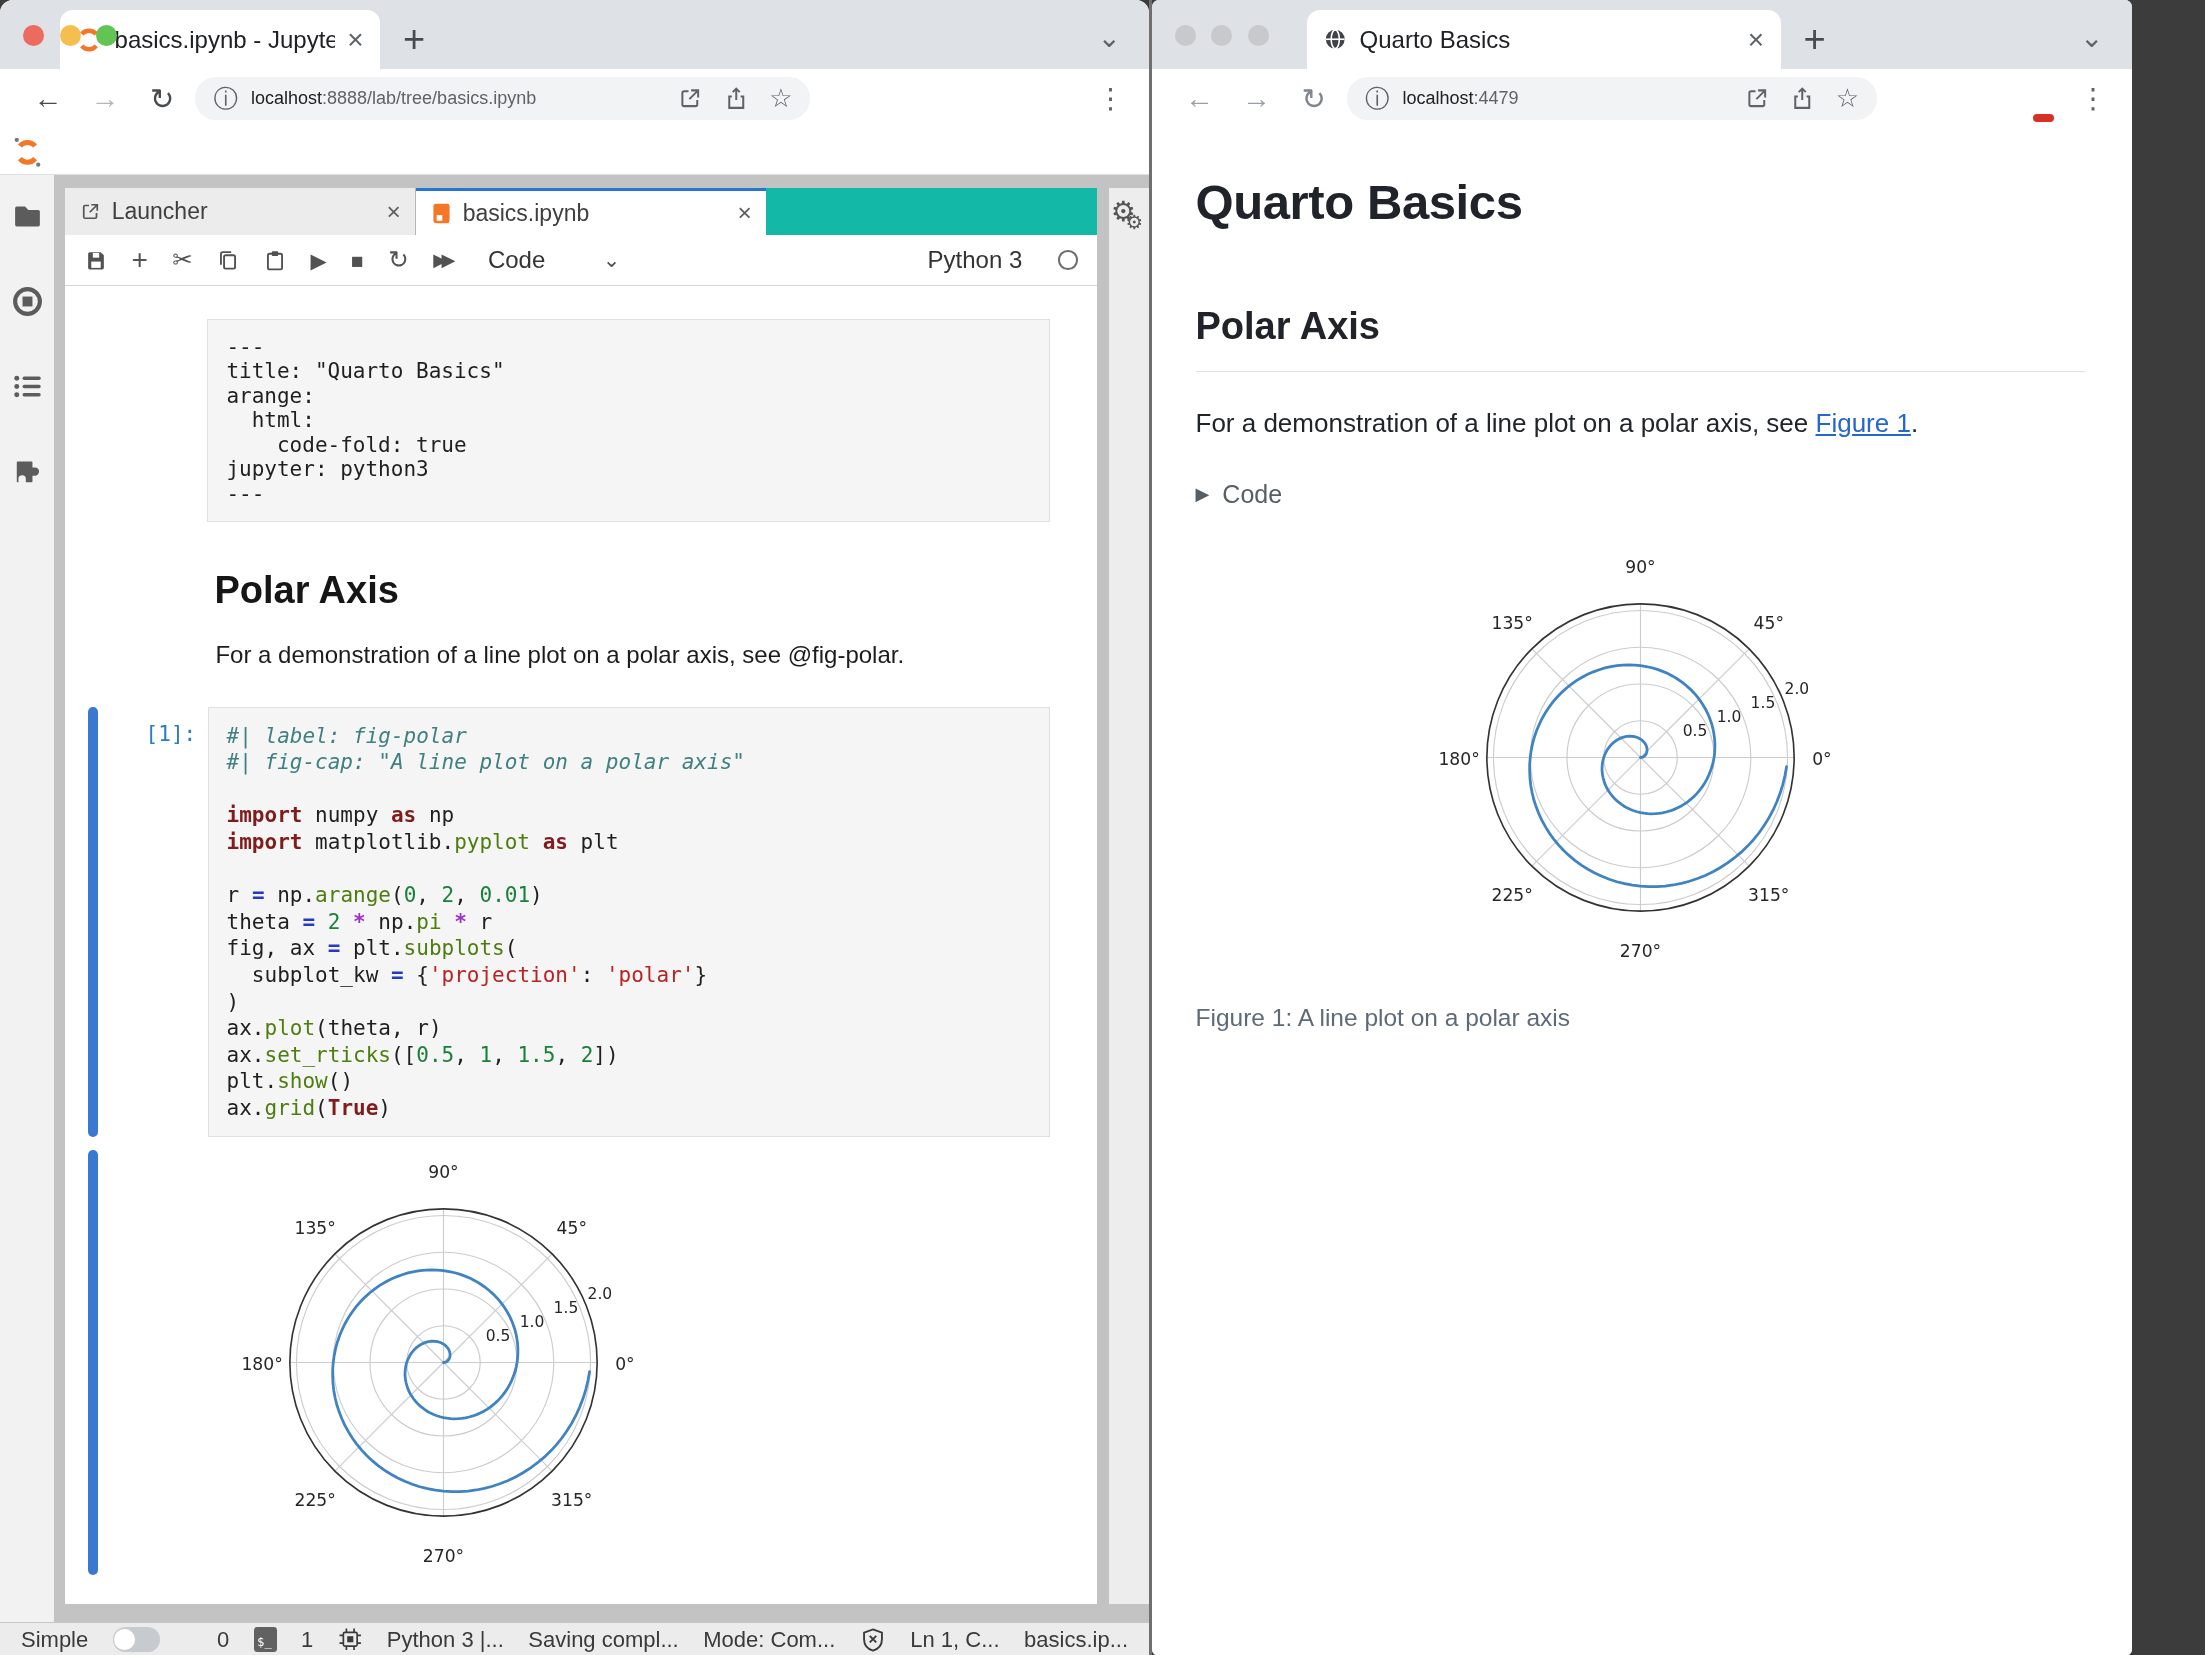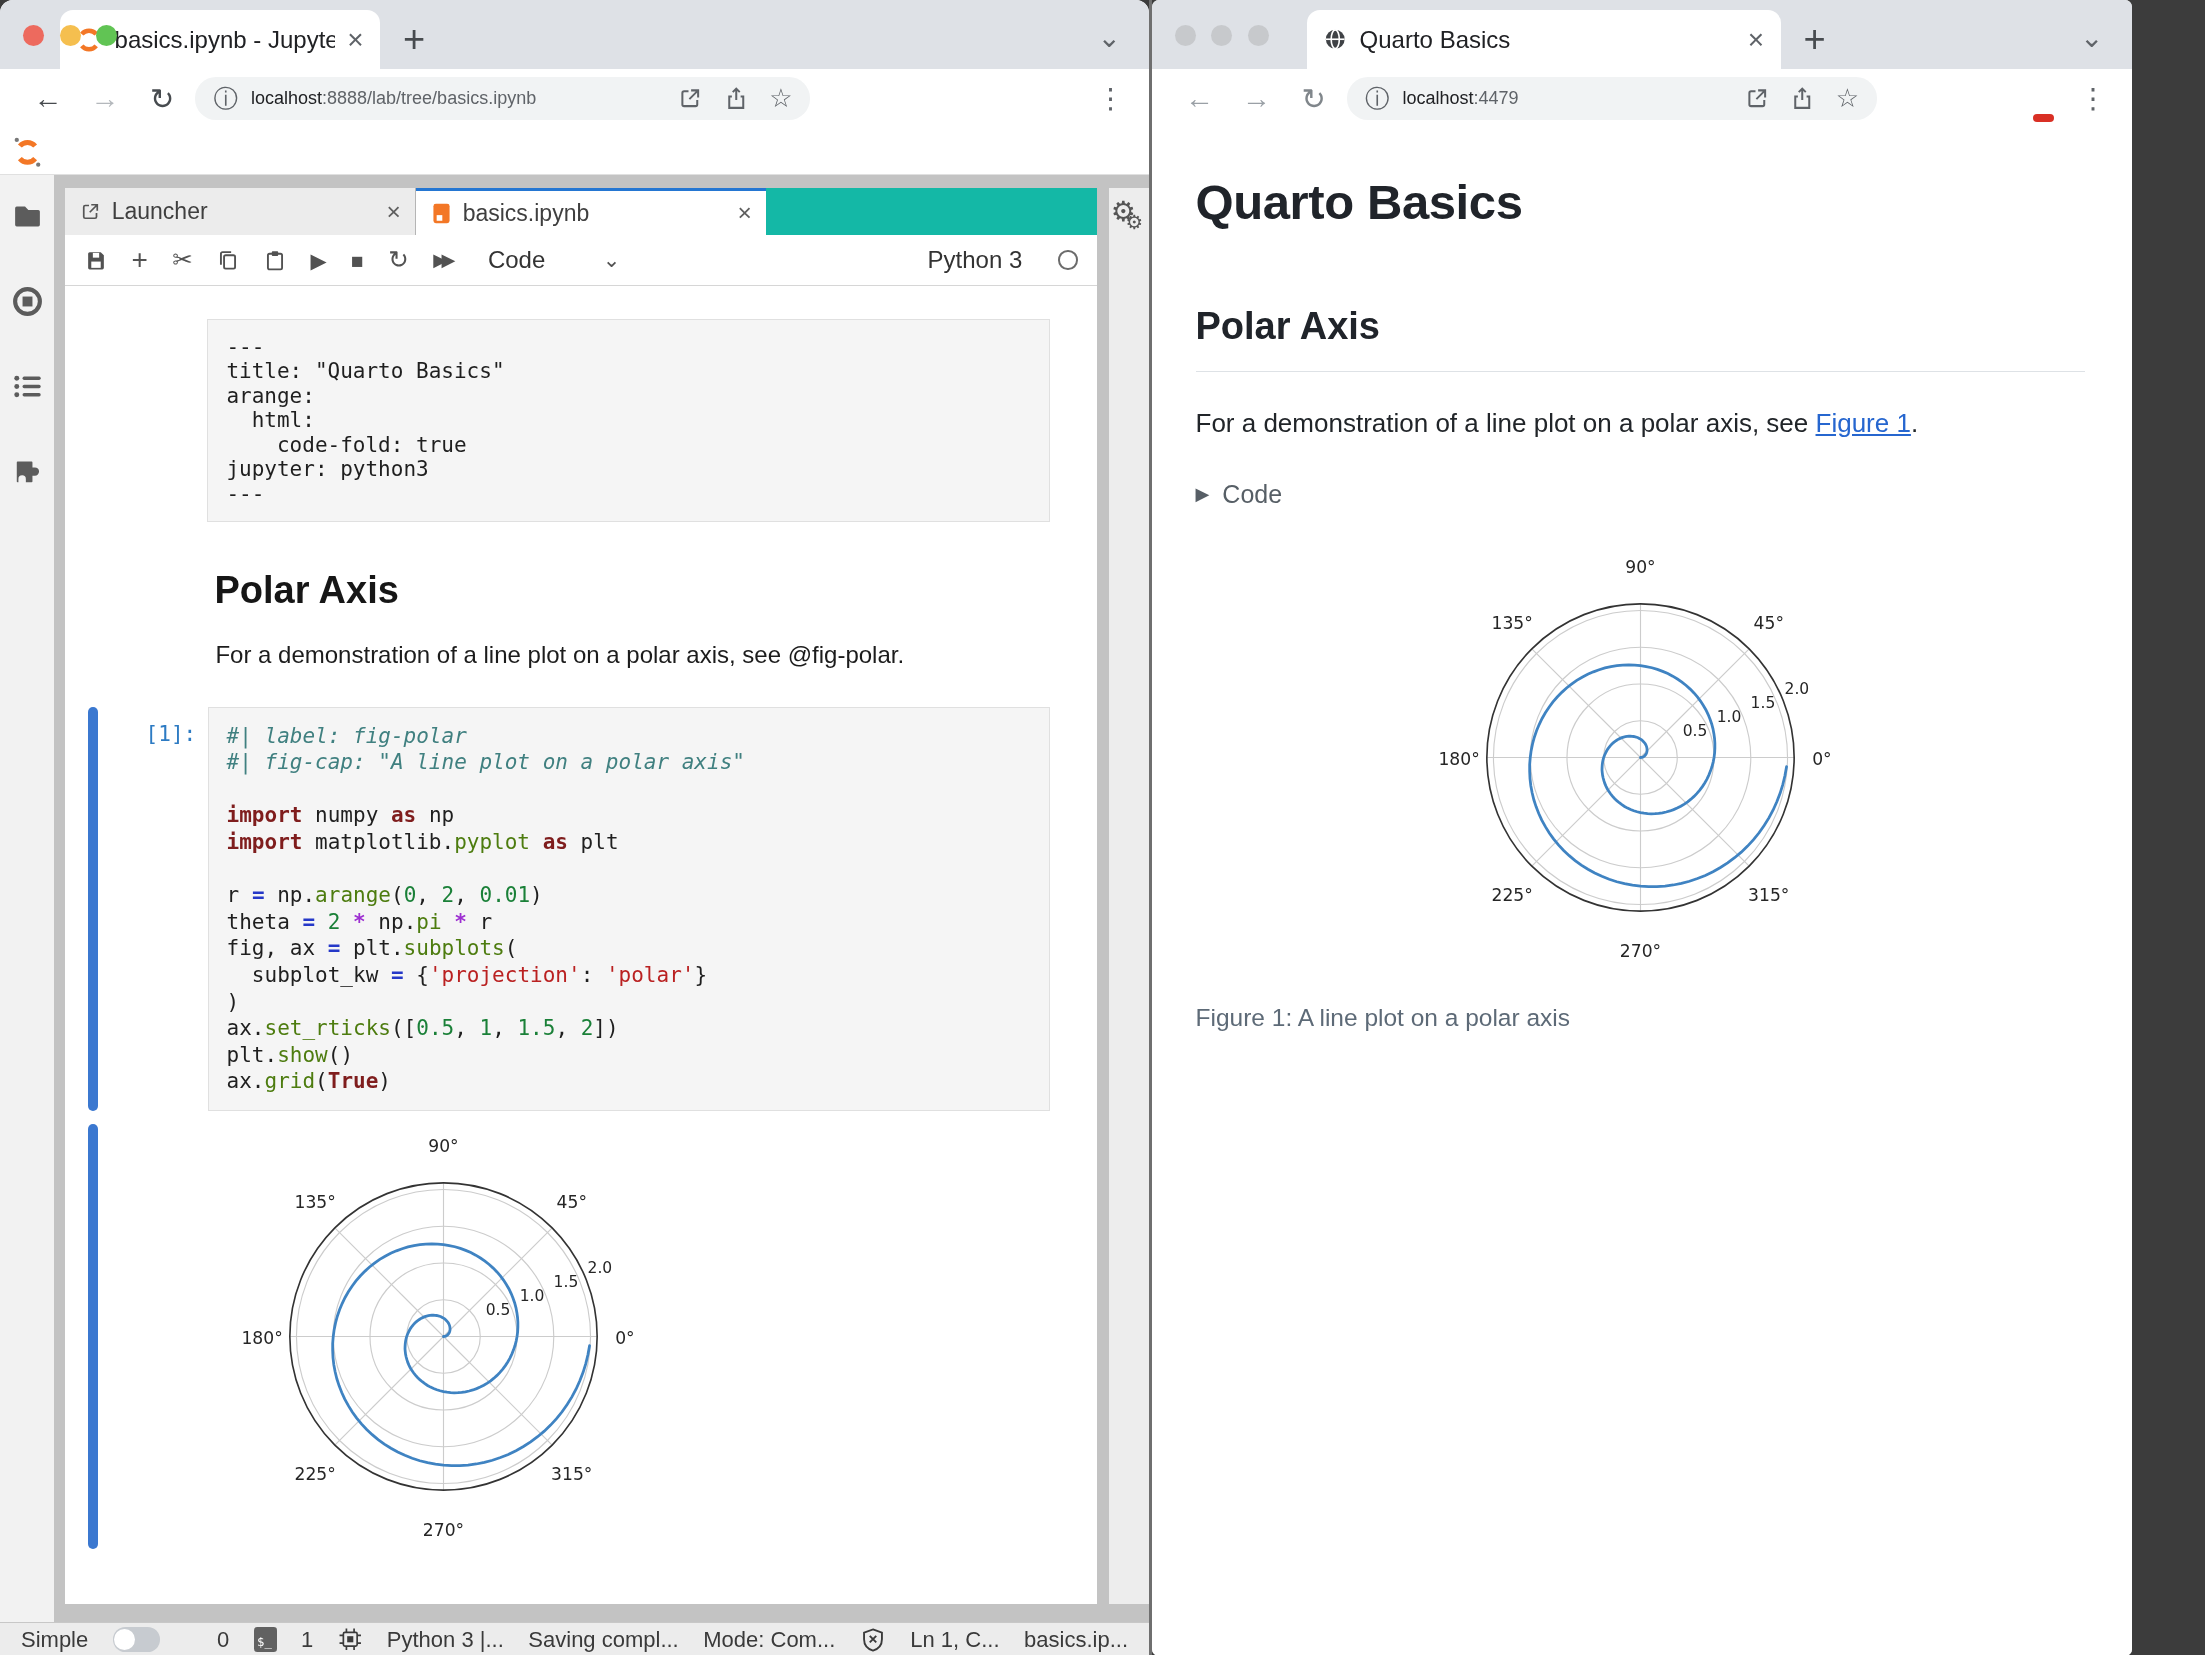--- a/index.html
+++ b/index.html
@@ -276,20 +276,21 @@
                     <div class="code-line"><span class="tok-c">#| fig-cap: "A line plot on a polar axis"</span></div>
                     <div class="code-line">&nbsp;</div>
                     <div class="code-line"><span class="tok-k">import</span><span class="tok-p"> numpy </span><span class="tok-k">as</span><span class="tok-p"> np</span></div>
                     <div class="code-line"><span class="tok-k">import</span><span class="tok-p"> matplotlib.</span><span class="tok-f">pyplot</span><span class="tok-p"> </span><span class="tok-k">as</span><span class="tok-p"> plt</span></div>
                     <div class="code-line">&nbsp;</div>
                     <div class="code-line"><span class="tok-p">r </span><span class="tok-e">=</span><span class="tok-p"> np.</span><span class="tok-f">arange</span><span class="tok-p">(</span><span class="tok-n">0</span><span class="tok-p">, </span><span class="tok-n">2</span><span class="tok-p">, </span><span class="tok-n">0.01</span><span class="tok-p">)</span></div>
                     <div class="code-line"><span class="tok-p">theta </span><span class="tok-e">=</span><span class="tok-p"> </span><span class="tok-n">2</span><span class="tok-p"> </span><span class="tok-o">*</span><span class="tok-p"> np.</span><span class="tok-f">pi</span><span class="tok-p"> </span><span class="tok-o">*</span><span class="tok-p"> r</span></div>
                     <div class="code-line"><span class="tok-p">fig, ax </span><span class="tok-e">=</span><span class="tok-p"> plt.</span><span class="tok-f">subplots</span><span class="tok-p">(</span></div>
                     <div class="code-line"><span class="tok-p">  subplot_kw </span><span class="tok-e">=</span><span class="tok-p"> {</span><span class="tok-s">'projection'</span><span class="tok-p">: </span><span class="tok-s">'polar'</span><span class="tok-p">}</span></div>
                     <div class="code-line"><span class="tok-p">)</span></div>
+                    <div class="code-line"><span class="tok-p">ax.</span><span class="tok-f">plot</span><span class="tok-p">(theta, r)</span></div>
                     <div class="code-line"><span class="tok-p">ax.</span><span class="tok-f">set_rticks</span><span class="tok-p">([</span><span class="tok-n">0.5</span><span class="tok-p">, </span><span class="tok-n">1</span><span class="tok-p">, </span><span class="tok-n">1.5</span><span class="tok-p">, </span><span class="tok-n">2</span><span class="tok-p">])</span></div>
                     <div class="code-line"><span class="tok-p">plt.</span><span class="tok-f">show</span><span class="tok-p">()</span></div>
                     <div class="code-line"><span class="tok-p">ax.</span><span class="tok-f">grid</span><span class="tok-p">(</span><span class="tok-k">True</span><span class="tok-p">)</span></div>
                   </div>
               </div>
 
               <div class="out-row">
                 <div class="cell-bar out-bar-h"></div>
                 <div class="out-plot">
                   <svg id="plot-left" class="plot-svg" width="425" height="425" viewBox="0 0 520 520">

